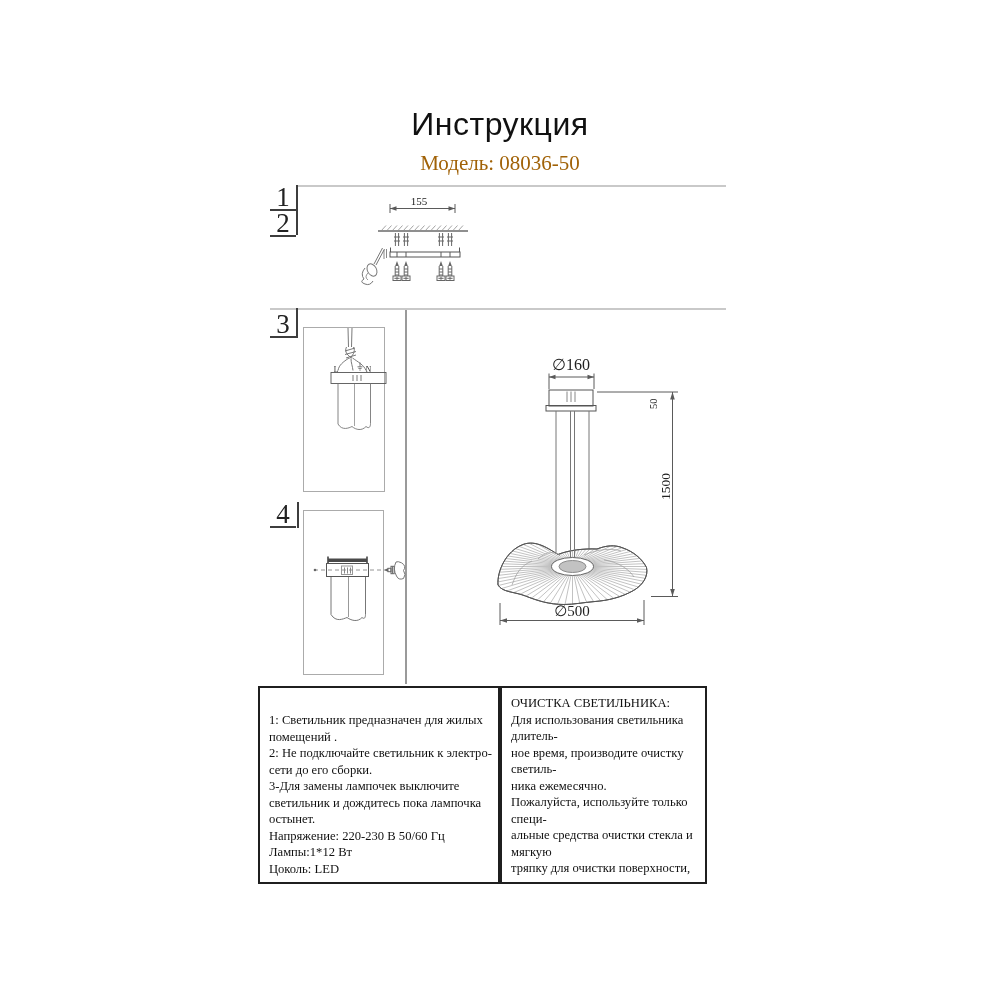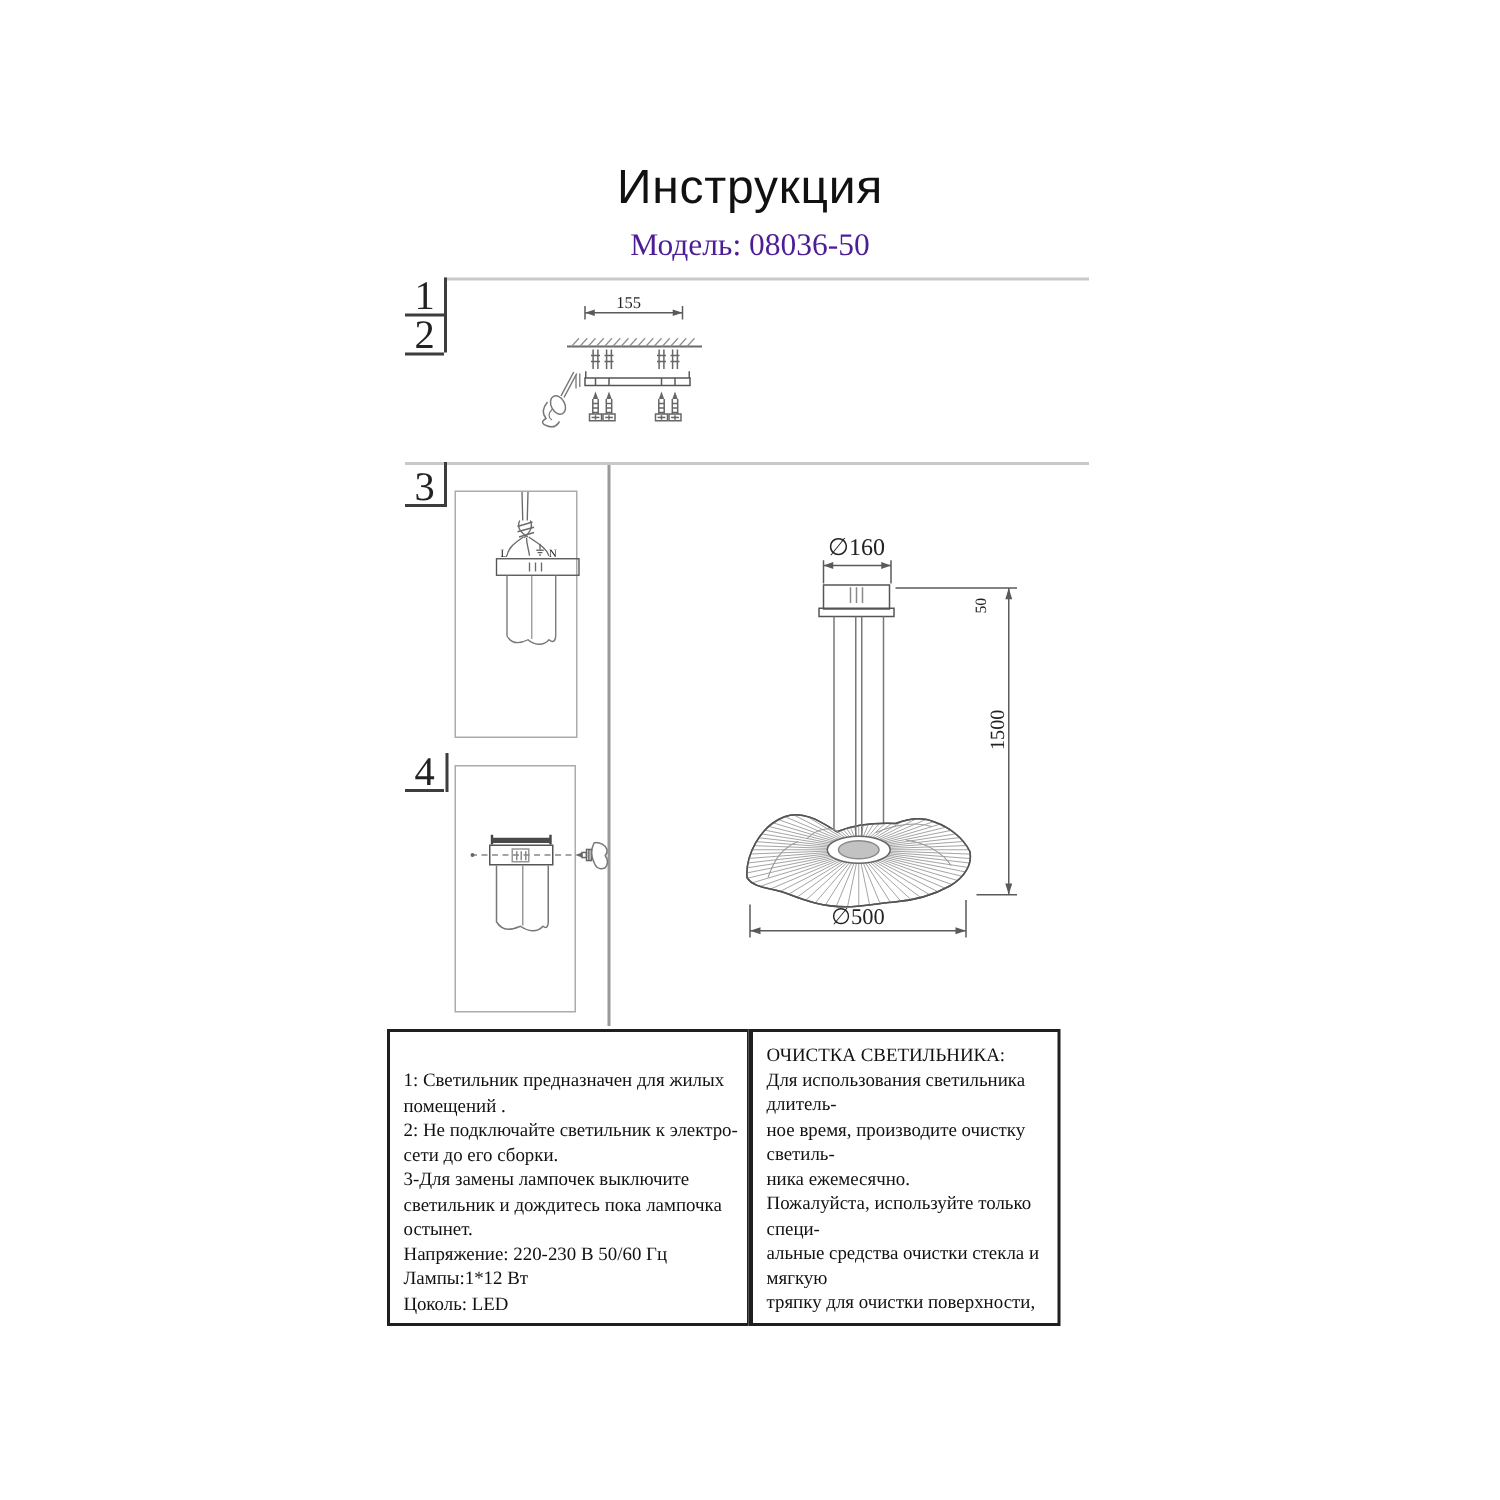--- a/index.html
+++ b/index.html
@@ -2,21 +2,21 @@
 <html><head>
 <meta charset="utf-8">
 <style>
   html,body{margin:0;padding:0;background:#fff;}
   #sheet{position:relative;width:1000px;height:1000px;background:#fff;overflow:hidden;
          font-family:"Liberation Serif","DejaVu Serif",serif;color:#1a1a1a;}
   .abs{position:absolute;}
   .title{left:0;right:0;top:96px;text-align:center;
          font-family:"Liberation Sans","DejaVu Sans",sans-serif;
          font-size:32px;font-weight:500;letter-spacing:.5px;color:#111;margin-top:10px;}
-  .model{left:0;right:0;top:151px;text-align:center;font-size:21px;color:#4c1d95;}
+  .model{left:0;right:0;top:151px;text-align:center;font-size:21px;color:#a16207;}
   .rule{background:#c9c9c9;height:2px;}
   .stepnum{width:26px;text-align:center;font-size:27px;line-height:24px;height:24px;
            border-bottom:2px solid #3d3d3d;color:#222;}
   .stepvline{width:2px;background:#3d3d3d;}
   .colline{width:2px;background:#9a9a9a;}
   .stepbox{border:1px solid #ababab;background:#fff;}
   .notebox{border:2.5px solid #1f1f1f;background:#fff;box-sizing:border-box;overflow:hidden;}
   .notetext{white-space:pre-line;font-size:12.6px;line-height:16.5px;color:#111;}
   svg text{font-family:"Liberation Serif","DejaVu Serif",serif;fill:#222;}
 </style>

